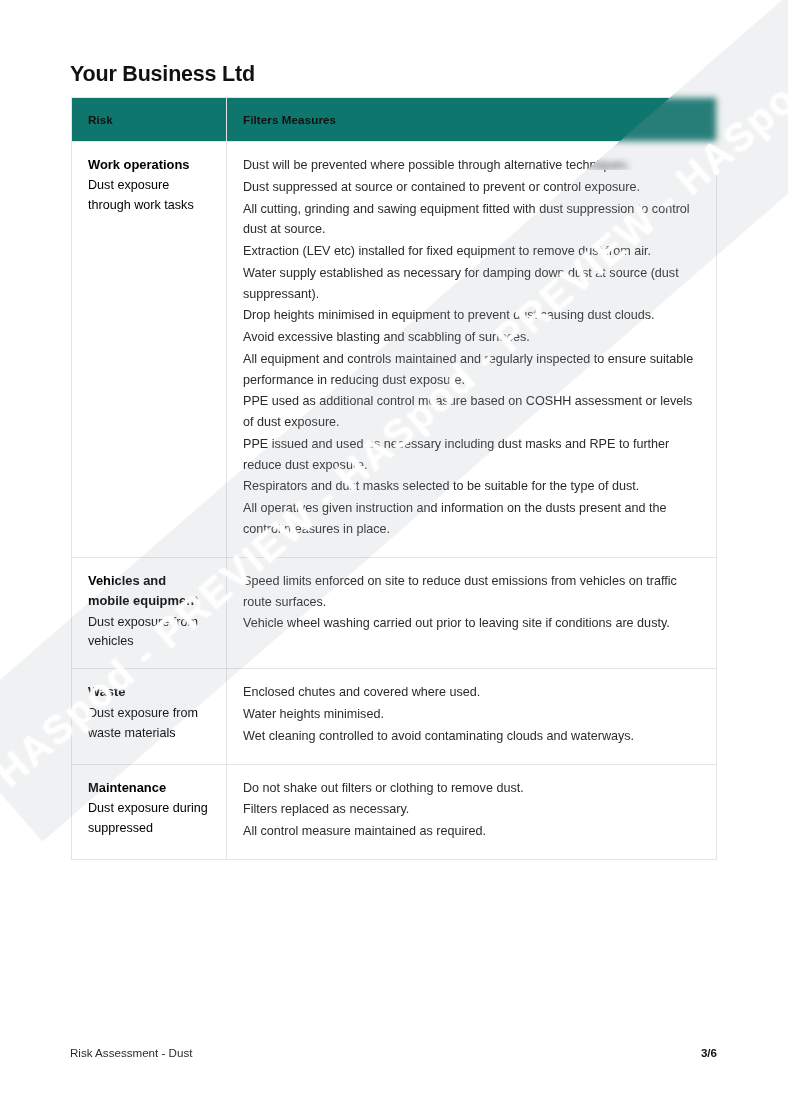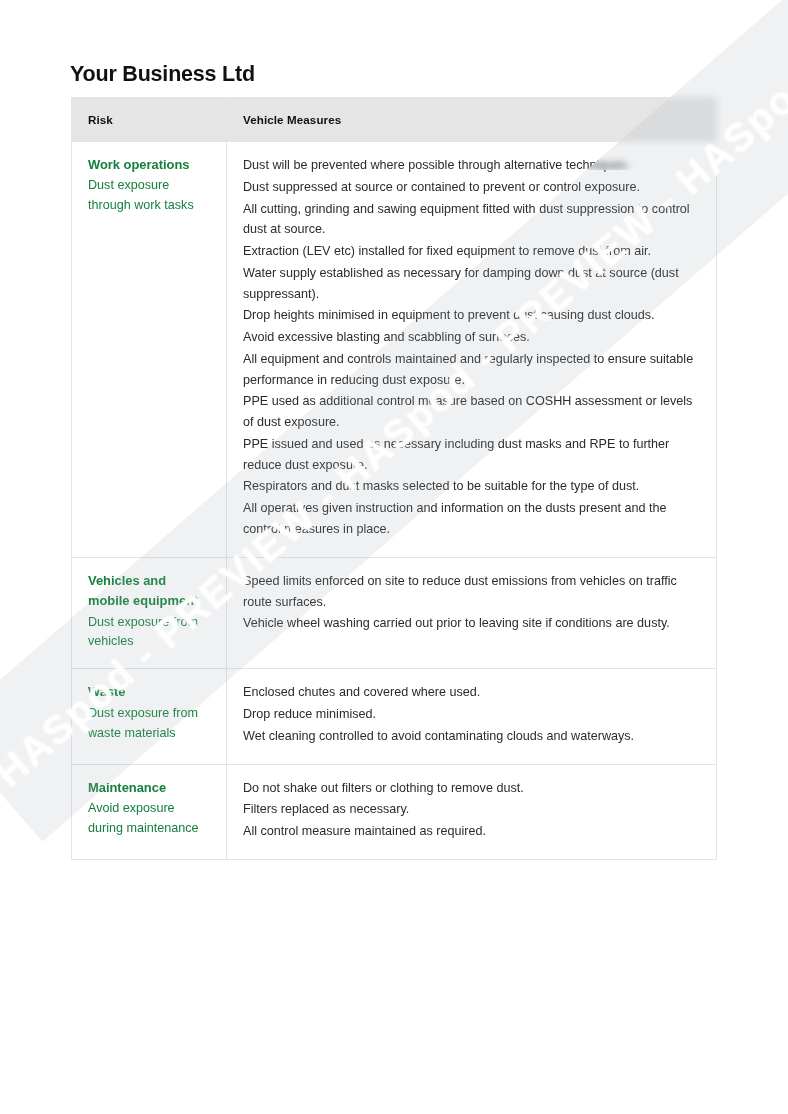--- a/index.html
+++ b/index.html
@@ -50,49 +50,49 @@
     left: 71px;
     width: 645px;
     border-collapse: collapse;
     table-layout: fixed;
     font-size: 12.6px;
   }
   .risk-table col.c-risk { width: 155px; }
   .risk-table col.c-ctrl { width: 490px; }
 
   .risk-table th {
-    background: #e5e5e5;
+    background: #0f766e;
     border: 1px solid #e2e4e6;
     text-align: left;
     vertical-align: middle;
     padding: 13px 16px;
     font-size: 11.6px;
     font-weight: 700;
     color: #111111;
     letter-spacing: 0.1px;
     height: 17px;
   }
   .risk-table td {
     border: 1px solid #e2e4e6;
     vertical-align: top;
     padding: 13px 16px 16px 16px;
     background: #ffffff;
   }
 
   .risk-title {
     font-weight: 700;
     font-size: 12.9px;
-    color: #15803d;
+    color: #000000;
     line-height: 1.58;
     margin: 0 0 1px 0;
   }
   .risk-sub {
     font-weight: 400;
     font-size: 12.6px;
-    color: #15803d;
+    color: #000000;
     line-height: 1.58;
     margin: 0;
   }
 
   .measure-list {
     list-style: none;
     margin: 0;
     padding: 0;
   }
   .measure-list li {
@@ -169,21 +169,21 @@
   </div>
 
   <table class="risk-table">
     <colgroup>
       <col class="c-risk">
       <col class="c-ctrl">
     </colgroup>
     <thead>
       <tr>
         <th>Risk</th>
-        <th>Vehicle Measures</th>
+        <th>Filters Measures</th>
       </tr>
     </thead>
     <tbody>
 
       <tr>
         <td>
           <p class="risk-title">Work operations</p>
           <p class="risk-sub">Dust exposure through work tasks</p>
         </td>
         <td>
@@ -218,42 +218,46 @@
       </tr>
 
       <tr>
         <td>
           <p class="risk-title">Waste</p>
           <p class="risk-sub">Dust exposure from waste materials</p>
         </td>
         <td>
           <ul class="measure-list">
             <li>Enclosed chutes and covered where used.</li>
-            <li>Drop reduce minimised.</li>
+            <li>Water heights minimised.</li>
             <li>Wet cleaning controlled to avoid contaminating clouds and waterways.</li>
           </ul>
         </td>
       </tr>
 
       <tr>
         <td>
           <p class="risk-title">Maintenance</p>
-          <p class="risk-sub">Avoid exposure during maintenance</p>
+          <p class="risk-sub">Dust exposure during suppressed</p>
         </td>
         <td>
           <ul class="measure-list">
             <li>Do not shake out filters or clothing to remove dust.</li>
             <li>Filters replaced as necessary.</li>
             <li>All control measure maintained as required.</li>
           </ul>
         </td>
       </tr>
 
     </tbody>
   </table>
 
+  <div class="doc-footer">
+    <div>Risk Assessment - Dust</div>
+    <div class="footer-page">3/6</div>
+  </div>
 
   <div class="watermark-blur"></div>
   <div class="watermark">
     <div class="watermark-text">HASpod - PREVIEW - HASpod - PREVIEW - HASpod - PREVIEW - HASpod - PREVIEW - HASpod - PREVIEW - HASpod - PREVIEW -</div>
   </div>
 
 </div>
 
 </body></html>

